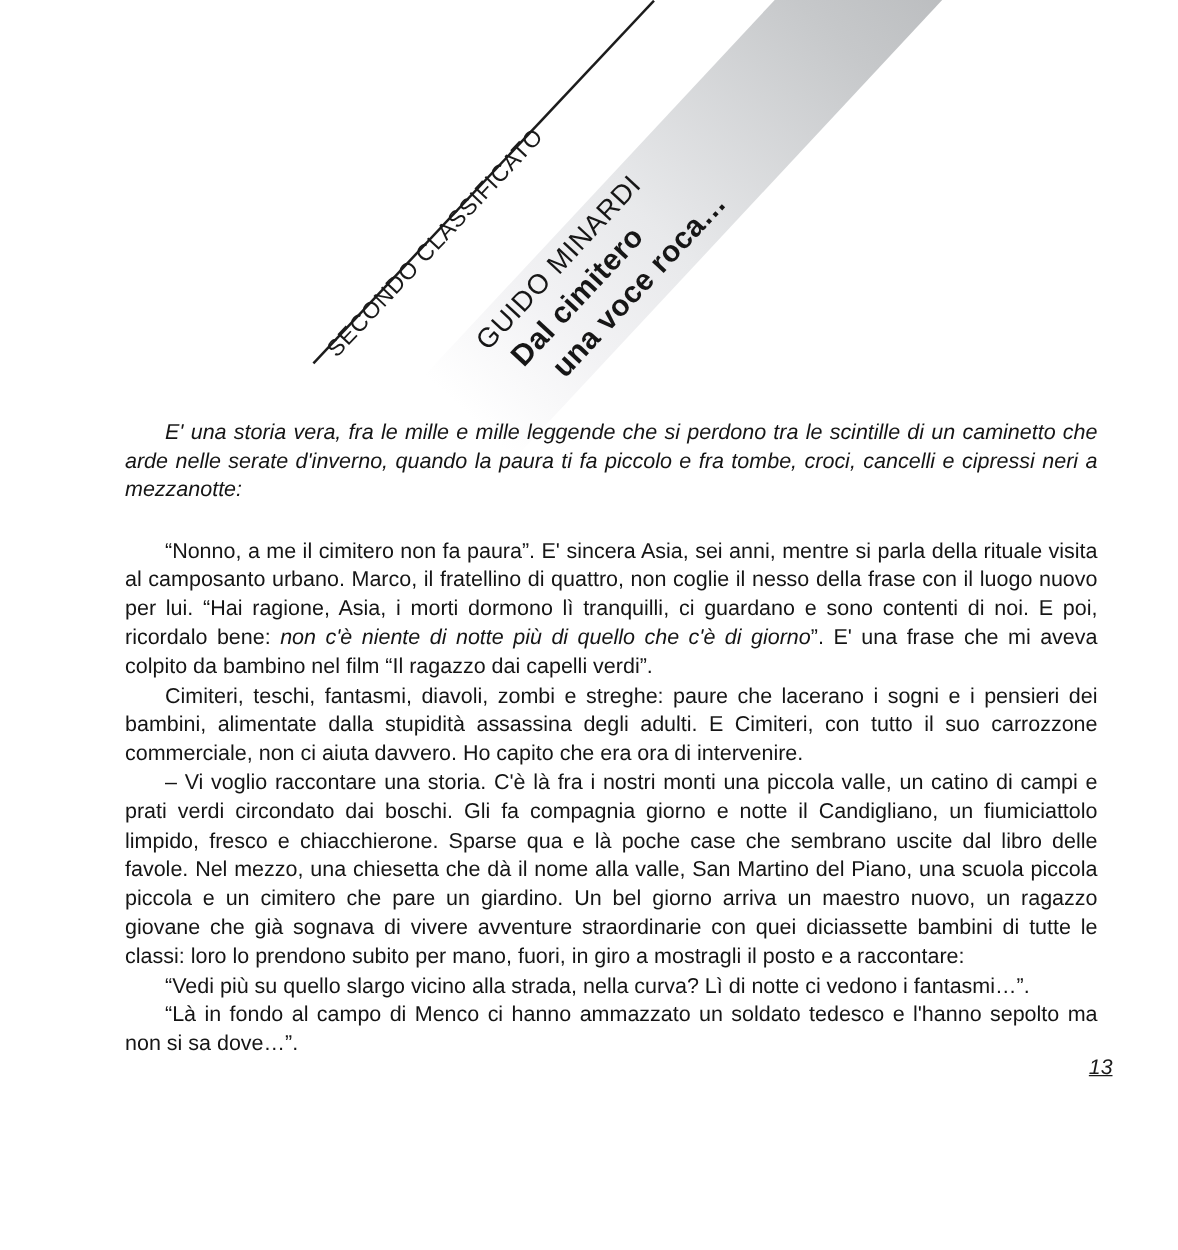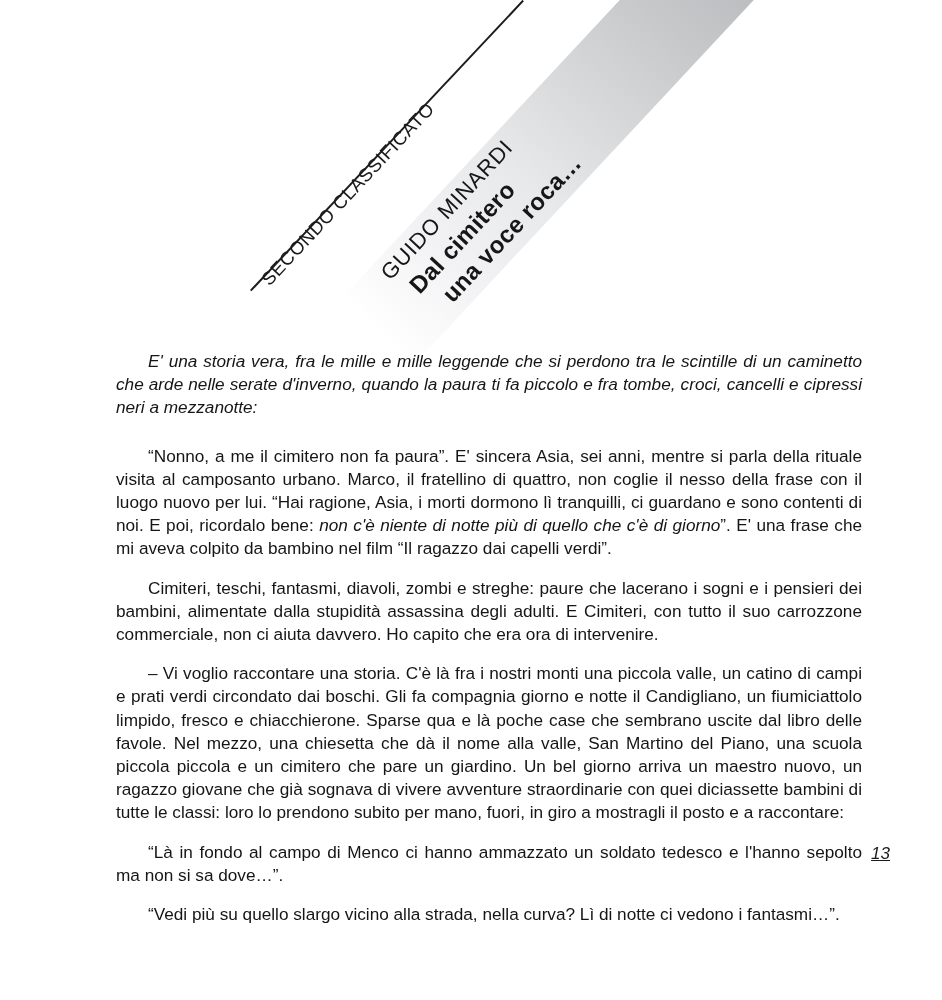--- a/index.html
+++ b/index.html
@@ -58,21 +58,21 @@
   
   .body-text {
     position: absolute;
     left: 100px; top: 334px;
     width: 778px;
     font-size: 17.2px;
     line-height: 23.2px;
     text-align: justify;
     color: var(--ink, #151515);
   }
-  .body-text p { margin: 16px; text-indent: 32px; }
+  .body-text p { margin: 0; text-indent: 32px; }
   .intro { font-style: italic; margin-bottom: 25px !important; }
 
   .page-number {
     position: absolute;
     left: 828px; top: 844px;
     width: 62px;
     text-align: right;
     font-style: italic;
     font-size: 17px;
     color: #1a1a1a;
@@ -94,19 +94,19 @@
       <div class="title1">Dal cimitero</div>
       <div class="title2">una voce roca…</div>
     </div>
   </div>
 
   <div class="body-text">
     <p class="intro">E' una storia vera, fra le mille e mille leggende che si perdono tra le scintille di un caminetto che arde nelle serate d'inverno, quando la paura ti fa piccolo e fra tombe, croci, cancelli e cipressi neri a mezzanotte:</p>
     <p><span>“Nonno, a me il cimitero non fa paura”. E' sincera Asia, sei anni, mentre si parla della rituale visita al camposanto urbano. Marco, il fratellino di quattro, non coglie il nesso della frase con il luogo nuovo per lui. “Hai ragione, Asia, i morti dormono lì tranquilli, ci guardano e sono contenti di noi. E poi, ricordalo bene: </span><i>non c'è niente di notte più di quello che c'è di giorno</i><span>”. E' una frase che mi aveva colpito da bambino nel film “Il ragazzo dai capelli verdi”.</span></p>
     <p>Cimiteri, teschi, fantasmi, diavoli, zombi e streghe: paure che lacerano i sogni e i pensieri dei bambini, alimentate dalla stupidità assassina degli adulti. E Cimiteri, con tutto il suo carrozzone commerciale, non ci aiuta davvero. Ho capito che era ora di intervenire.</p>
     <p>– Vi voglio raccontare una storia. C'è là fra i nostri monti una piccola valle, un catino di campi e prati verdi circondato dai boschi. Gli fa compagnia giorno e notte il Candigliano, un fiumiciattolo limpido, fresco e chiacchierone. Sparse qua e là poche case che sembrano uscite dal libro delle favole. Nel mezzo, una chiesetta che dà il nome alla valle, San Martino del Piano, una scuola piccola piccola e un cimitero che pare un giardino. Un bel giorno arriva un maestro nuovo, un ragazzo giovane che già sognava di vivere avventure straordinarie con quei diciassette bambini di tutte le classi: loro lo prendono subito per mano, fuori, in giro a mostragli il posto e a raccontare:</p>
+    <p>“Vedi più su quello slargo vicino alla strada, nella curva? Lì di notte ci vedono i fantasmi…”.</p>
     <p>“Là in fondo al campo di Menco ci hanno ammazzato un soldato tedesco e l'hanno sepolto ma non si sa dove…”.</p>
-    <p>“Vedi più su quello slargo vicino alla strada, nella curva? Lì di notte ci vedono i fantasmi…”.</p>
   </div>
 
   <div class="page-number">13</div>
 
 </div>
 
 </body></html>

